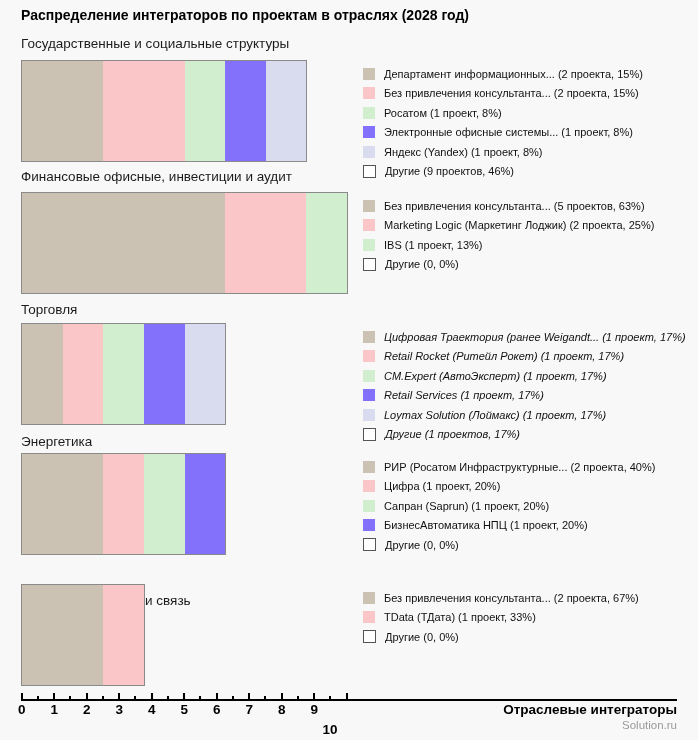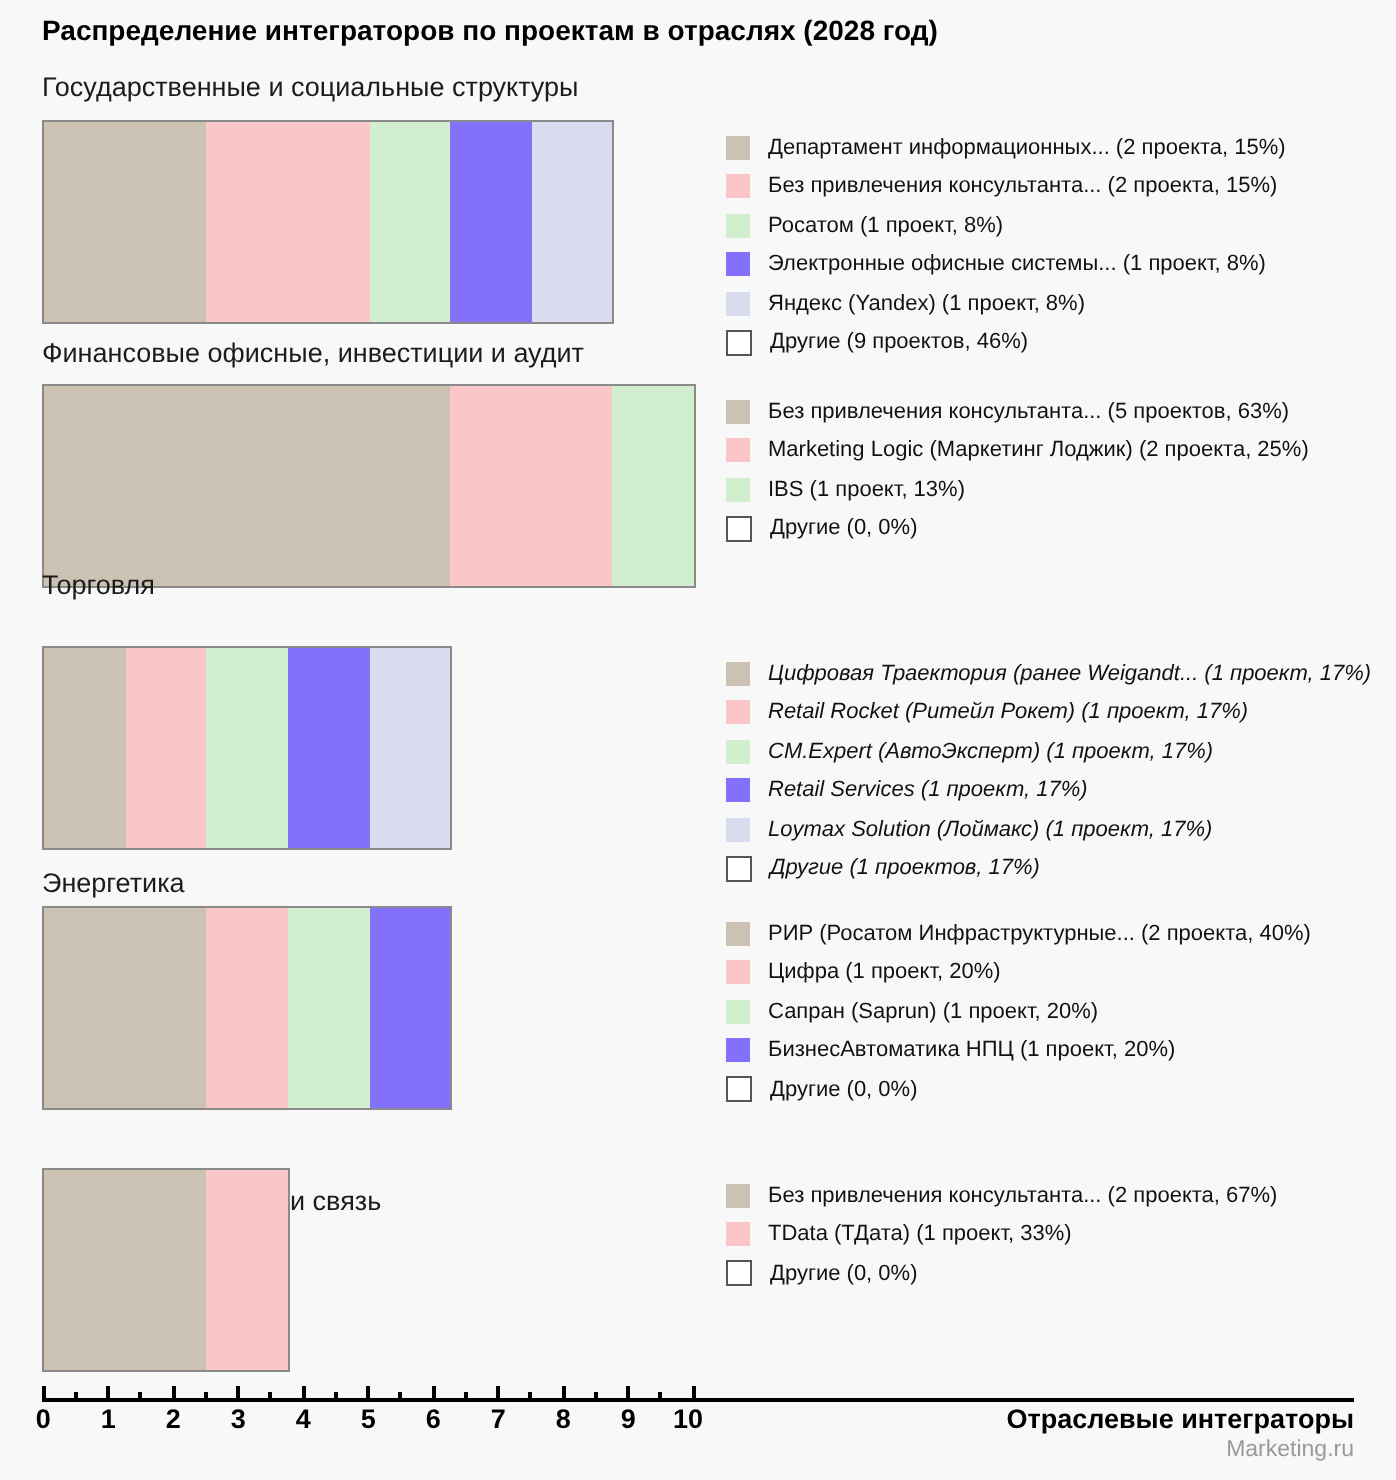--- a/index.html
+++ b/index.html
@@ -146,21 +146,21 @@
         </div>
         <div class="legend-item">
           <span class="legend-swatch" style="background: rgb(209, 239, 207);"></span>
           <span class="legend-label">IBS (1 проект, 13%)</span>
         </div>
         <div class="legend-item">
           <span class="legend-swatch other"></span>
           <span class="legend-label">Другие (0, 0%)</span>
         </div>
       </div>
-      <div class="section-title" style="top: 285px;">Торговля</div>
+      <div class="section-title" style="top: 302px;">Торговля</div>
       <div class="bar" style="top: 323px;">
         <div class="bar-segment" style="width: 40.625px; background: rgb(203, 194, 180);"></div>
         <div class="bar-segment" style="width: 40.625px; background: rgb(250, 198, 199);"></div>
         <div class="bar-segment" style="width: 40.625px; background: rgb(209, 239, 207);"></div>
         <div class="bar-segment" style="width: 40.625px; background: rgb(131, 112, 251);"></div>
         <div class="bar-segment" style="width: 40.625px; background: rgb(217, 219, 238);"></div>
       </div>
       <div class="legend" style="top: 327px; font-style: italic;">
         <div class="legend-item">
           <span class="legend-swatch" style="background: rgb(203, 194, 180);"></span>
@@ -253,28 +253,28 @@
       <div class="axis-tick-label" style="left: 184.2px;">5</div>
       <div class="axis-tick major" style="left: 215.7px;"></div>
       <div class="axis-tick-label" style="left: 216.7px;">6</div>
       <div class="axis-tick major" style="left: 248.2px;"></div>
       <div class="axis-tick-label" style="left: 249.2px;">7</div>
       <div class="axis-tick major" style="left: 280.7px;"></div>
       <div class="axis-tick-label" style="left: 281.7px;">8</div>
       <div class="axis-tick major" style="left: 313.2px;"></div>
       <div class="axis-tick-label" style="left: 314.2px;">9</div>
       <div class="axis-tick major" style="left: 345.7px;"></div>
-      <div class="axis-tick-label" style="left: 344px;">10</div>
+      <div class="axis-tick-label" style="left: 330px; margin-top: 20px;">10</div>
       <div class="axis-tick minor" style="left: 36.95px;"></div>
       <div class="axis-tick minor" style="left: 69.45px;"></div>
       <div class="axis-tick minor" style="left: 101.95px;"></div>
       <div class="axis-tick minor" style="left: 134.45px;"></div>
       <div class="axis-tick minor" style="left: 166.95px;"></div>
       <div class="axis-tick minor" style="left: 199.45px;"></div>
       <div class="axis-tick minor" style="left: 231.95px;"></div>
       <div class="axis-tick minor" style="left: 264.45px;"></div>
       <div class="axis-tick minor" style="left: 296.95px;"></div>
       <div class="axis-tick minor" style="left: 329.45px;"></div>
     </div>
 
   <div class="x-axis-title">Отраслевые интеграторы</div>
-  <div class="source-watermark">Marketing.ru</div>
+  <div class="source-watermark">Solution.ru</div>
 </div>
 
 </body></html>

